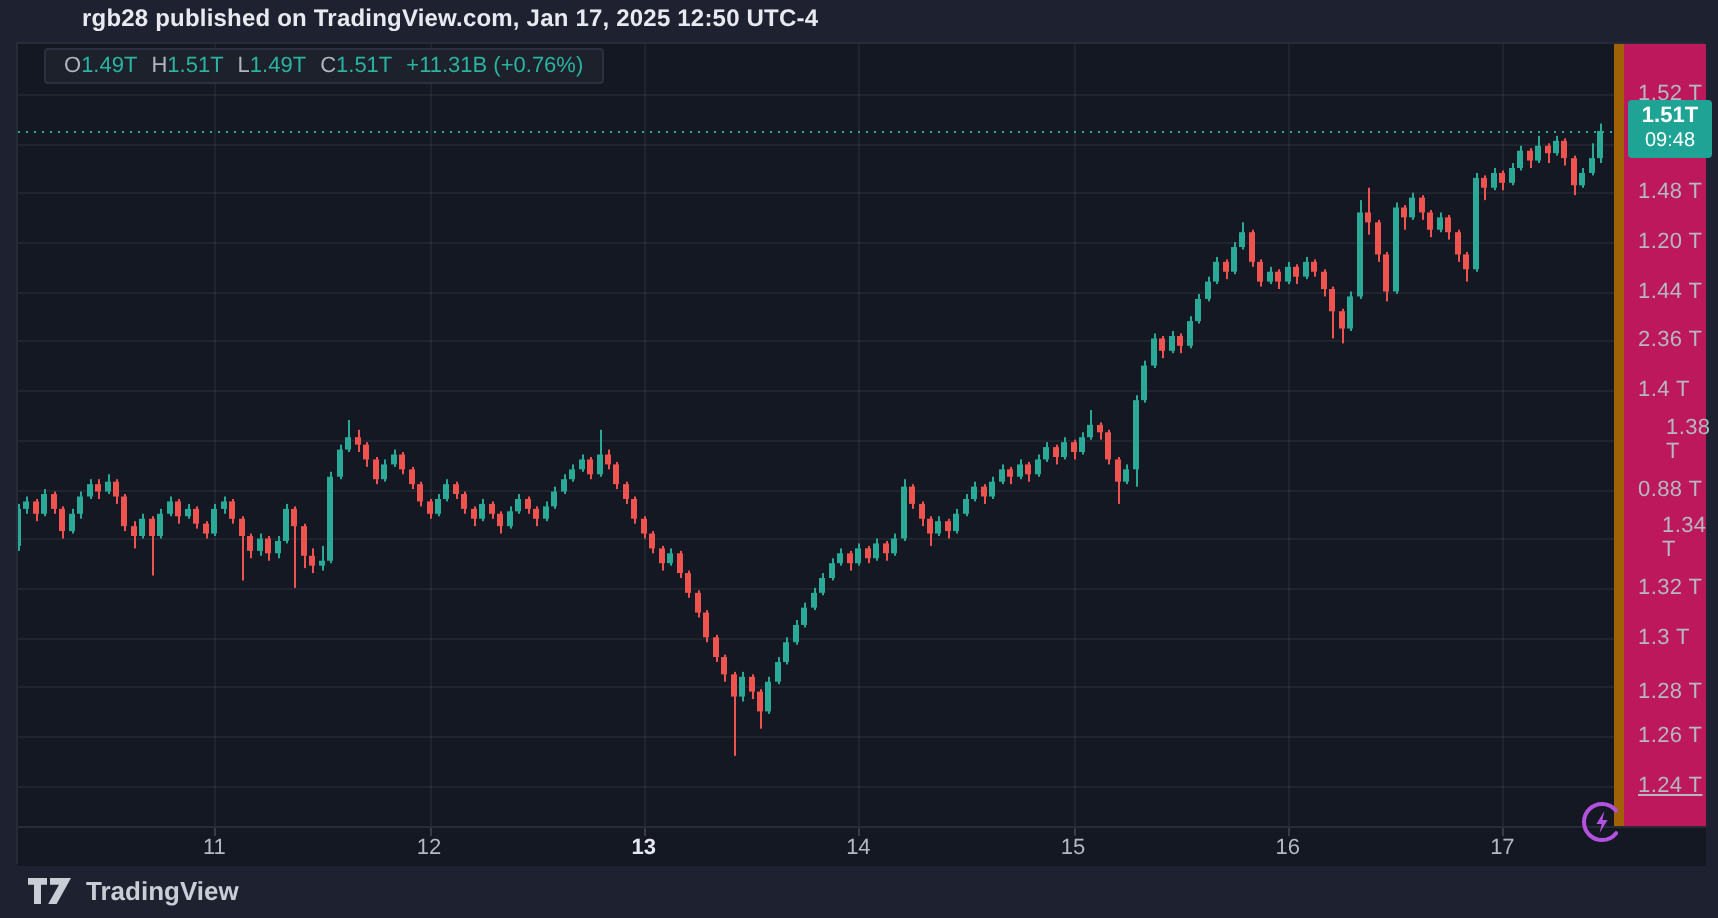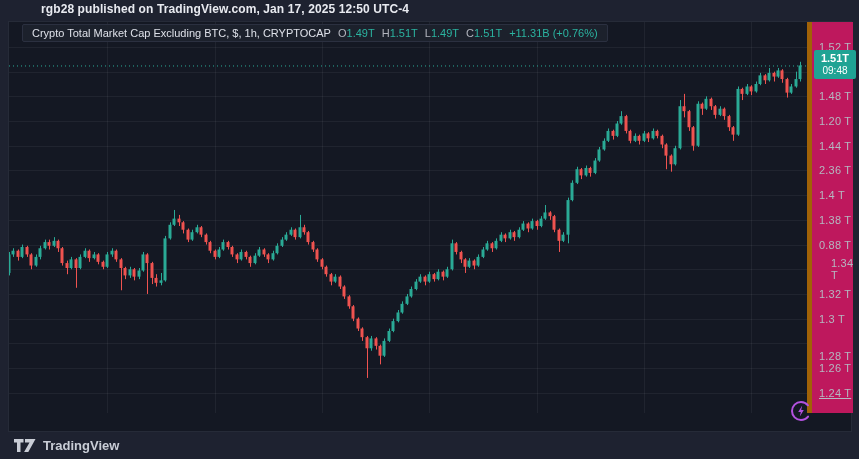--- a/index.html
+++ b/index.html
@@ -449,51 +449,66 @@
         <rect x="780.5" y="64.46683512318386" width="3" height="6.1749842072013905" fill="#2aaa96"></rect>
         <rect x="787" y="49.646873025900206" width="1" height="16.054958938723814" fill="#2aaa96"></rect>
         <rect x="785.5" y="57.05685407454203" width="3" height="7.409981048641825" fill="#2aaa96"></rect>
         <rect x="791" y="39.76689829437777" width="1" height="19.759949463044876" fill="#2aaa96"></rect>
         <rect x="789.5" y="43.47188881869882" width="3" height="13.584965255843208" fill="#2aaa96"></rect>
         <line x1="0" y1="43.97188881869882" x2="798" y2="43.97188881869882" stroke="#2bab97" stroke-width="1" stroke-dasharray="1 3"></line>
       </svg>
   </div>
 
   <div class="legend">
-    <span class="title">Crypto Total Market Cap Excluding BTC, $, 1h, CRYPTOCAP</span>
     <span><span class="k">O</span><span class="v">1.49T</span></span>
     <span><span class="k">H</span><span class="v">1.51T</span></span>
     <span><span class="k">L</span><span class="v">1.49T</span></span>
     <span><span class="k">C</span><span class="v">1.51T</span></span>
     <span class="chg">+11.31B (+0.76%)</span>
   </div>
 
   <div class="price-axis" id="price-axis">
 
   <div class="ptick" style="top: 24.9469px;">1.52 T</div>
       <div class="ptick" style="top: 49.6469px;">1.5 T</div>
       <div class="ptick" style="top: 74.3468px;">1.48 T</div>
       <div class="ptick" style="top: 99.0467px;">1.20 T</div>
       <div class="ptick" style="top: 123.747px;">1.44 T</div>
       <div class="ptick" style="top: 148.447px;">2.36 T</div>
       <div class="ptick" style="top: 173.147px;">1.4 T</div>
-      <div class="ptick" style="top: 197.846px;">1.38 T</div>
+      <div class="ptick" style="top: 197.846px; margin-left: 14px;">1.38 T</div>
       <div class="ptick" style="top: 222.546px;">0.88 T</div>
       <div class="ptick" style="top: 247.246px; margin-left: 12px;">1.34 T</div>
       <div class="ptick" style="top: 271.946px;">1.32 T</div>
       <div class="ptick" style="top: 296.646px;">1.3 T</div>
-      <div class="ptick" style="top: 334px; text-align: center;">1.28 T</div>
+      <div class="ptick" style="top: 324px; text-align: center;">1.28 T</div>
       <div class="ptick" style="top: 346.046px;">1.26 T</div>
       <div class="ptick" style="top: 370.746px; text-decoration: underline;">1.24 T</div>
       <div class="price-badge" id="price-badge" style="background: rgb(31, 163, 148); top: 28px;">
       <div class="bp">1.51T</div>
       <div class="bc">09:48</div>
     </div>
     </div>
 
+  <div class="time-axis" id="time-axis">
+      <div class="tmark" style="left: 98px;"></div>
+      <div class="ttick" style="left: 98.2071px;">11</div>
+      <div class="tmark" style="left: 206px;"></div>
+      <div class="ttick" style="left: 205.537px;">12</div>
+      <div class="tmark" style="left: 313px;"></div>
+      <div class="ttick em" style="left: 312.868px;">13</div>
+      <div class="tmark" style="left: 420px;"></div>
+      <div class="ttick" style="left: 420.198px;">14</div>
+      <div class="tmark" style="left: 528px;"></div>
+      <div class="ttick" style="left: 527.528px;">15</div>
+      <div class="tmark" style="left: 635px;"></div>
+      <div class="ttick" style="left: 634.858px;">16</div>
+      <div class="tmark" style="left: 742px;"></div>
+      <div class="ttick" style="left: 742.188px;">17</div>
+    </div>
 
   <div class="boost" title="">
     <svg width="24" height="24" viewBox="0 0 24 24">
       <circle cx="12" cy="12" r="9" fill="none" stroke="#b452e0" stroke-width="2" stroke-dasharray="44 12" stroke-dashoffset="-6" stroke-linecap="round"></circle>
       <path d="M13.2 6.5 L9.2 13 L11.8 13 L10.8 17.5 L14.8 11 L12.2 11 Z" fill="#b452e0"></path>
     </svg>
   </div>
 
 </div>
 

